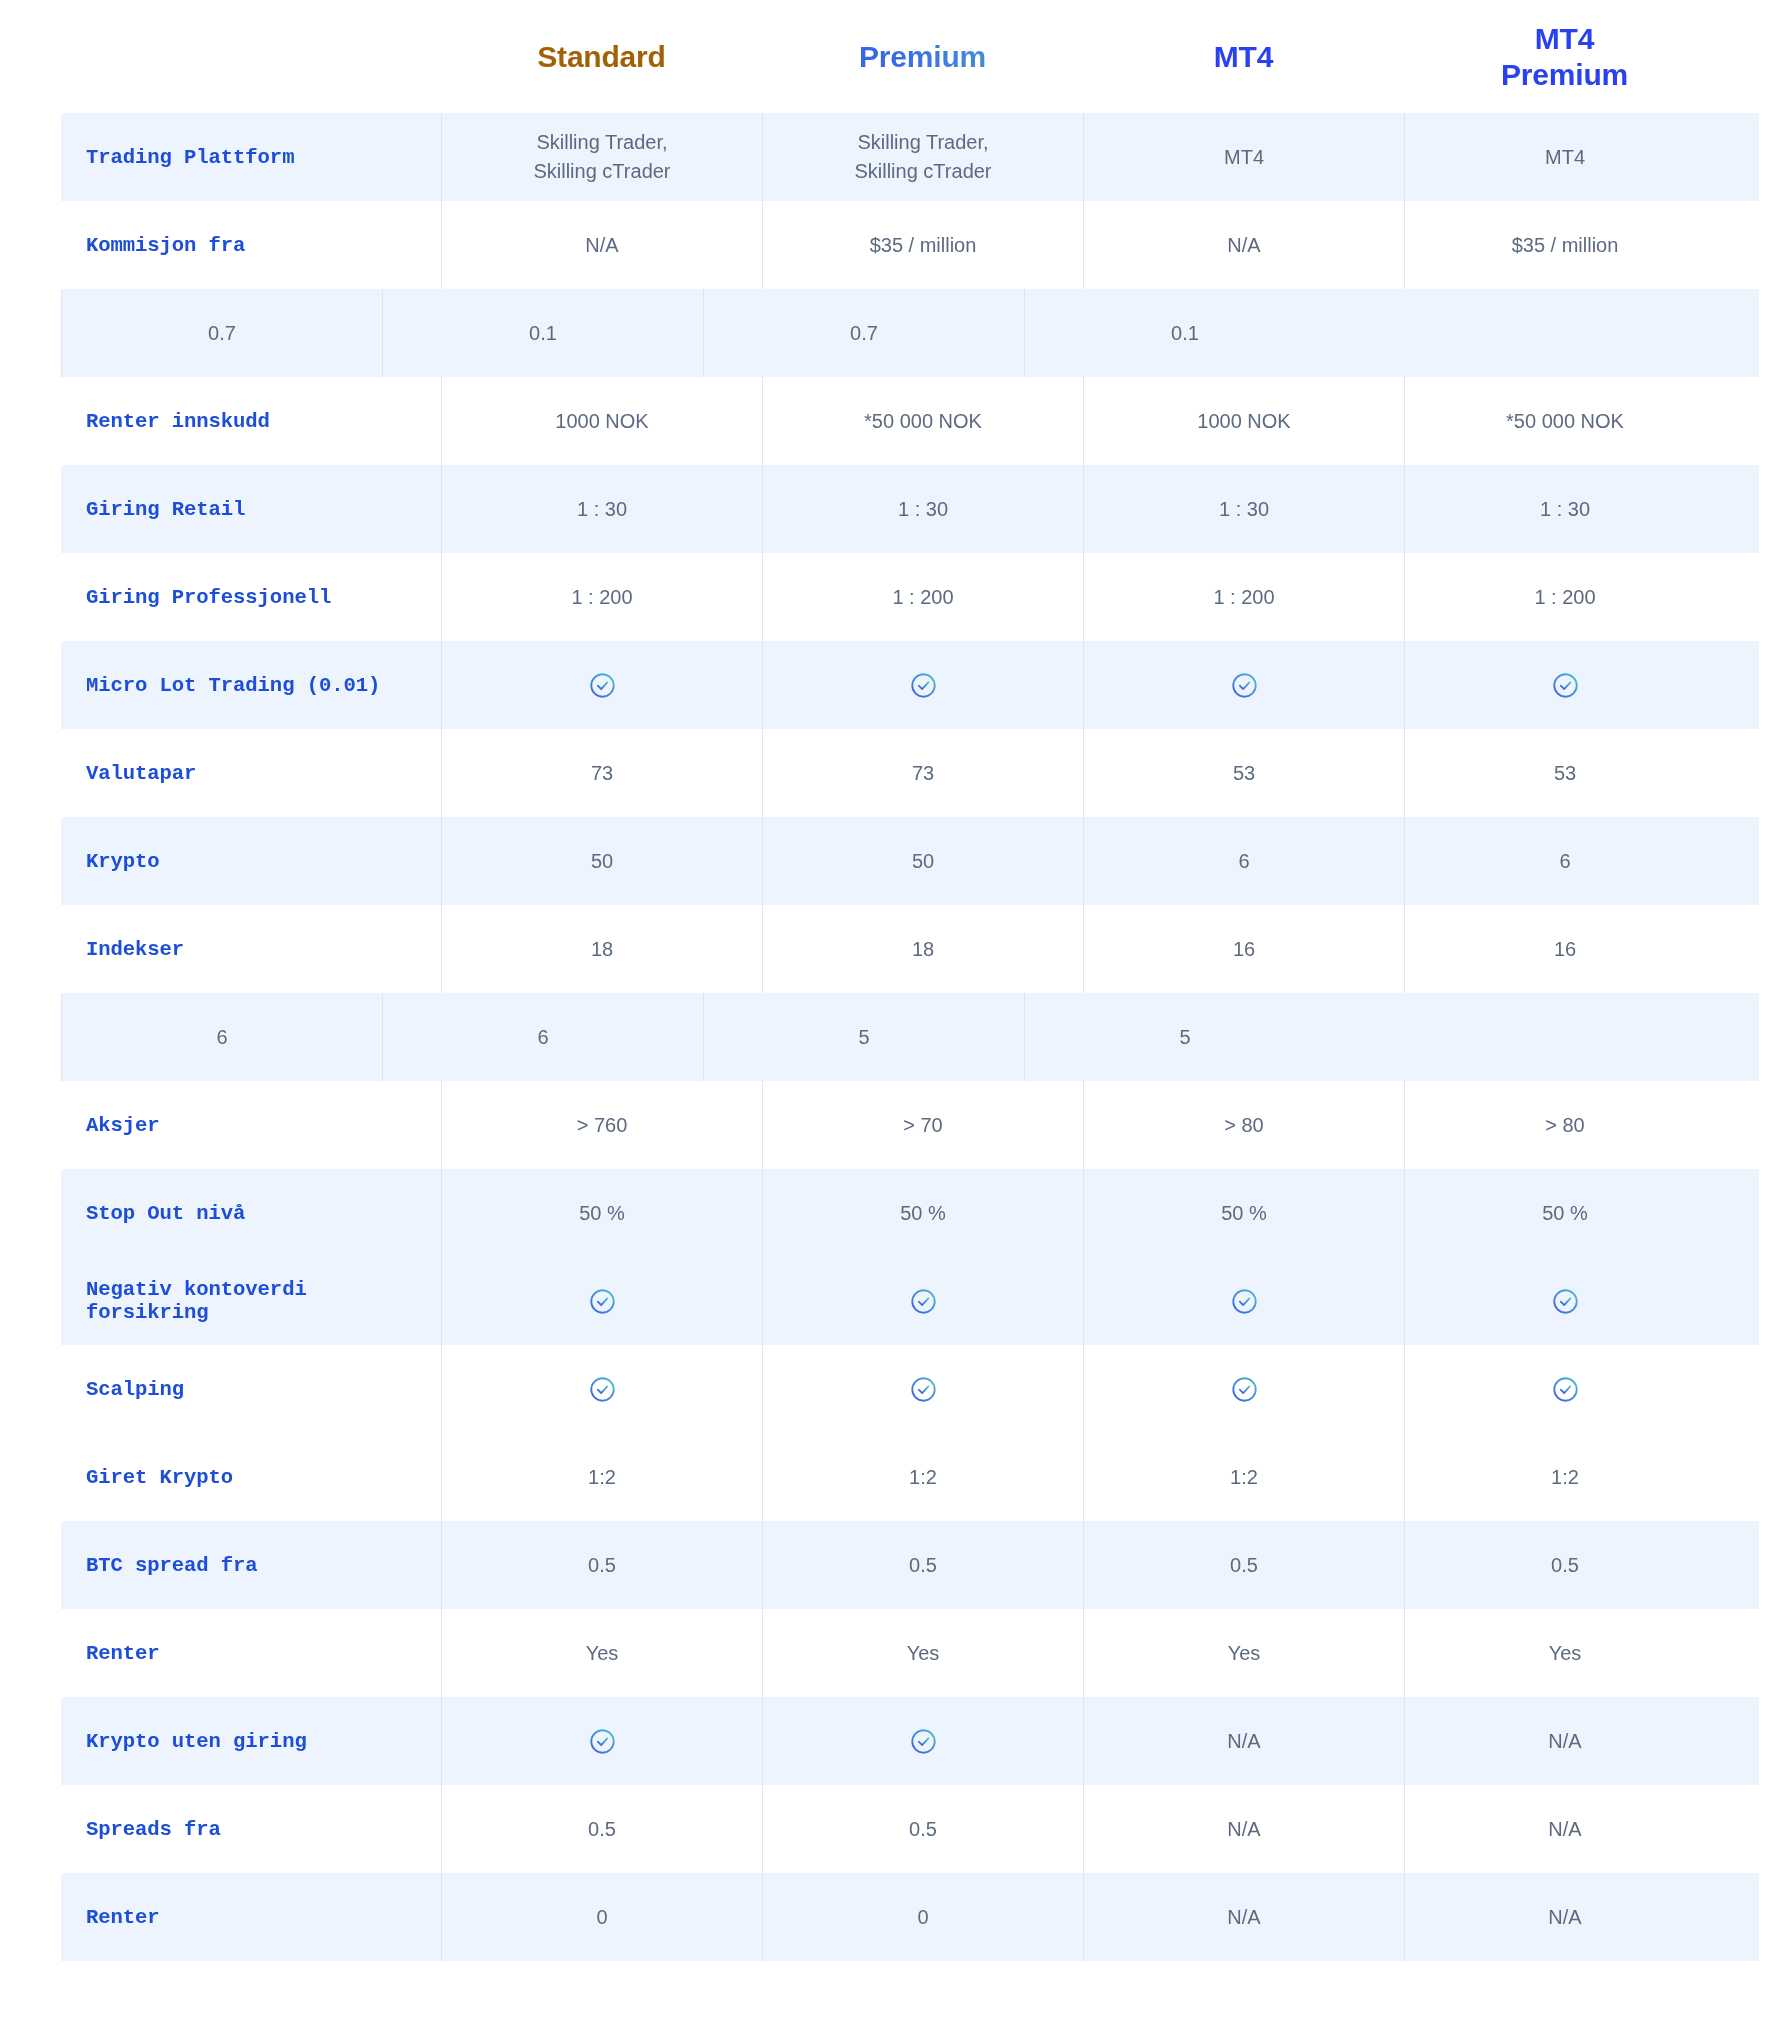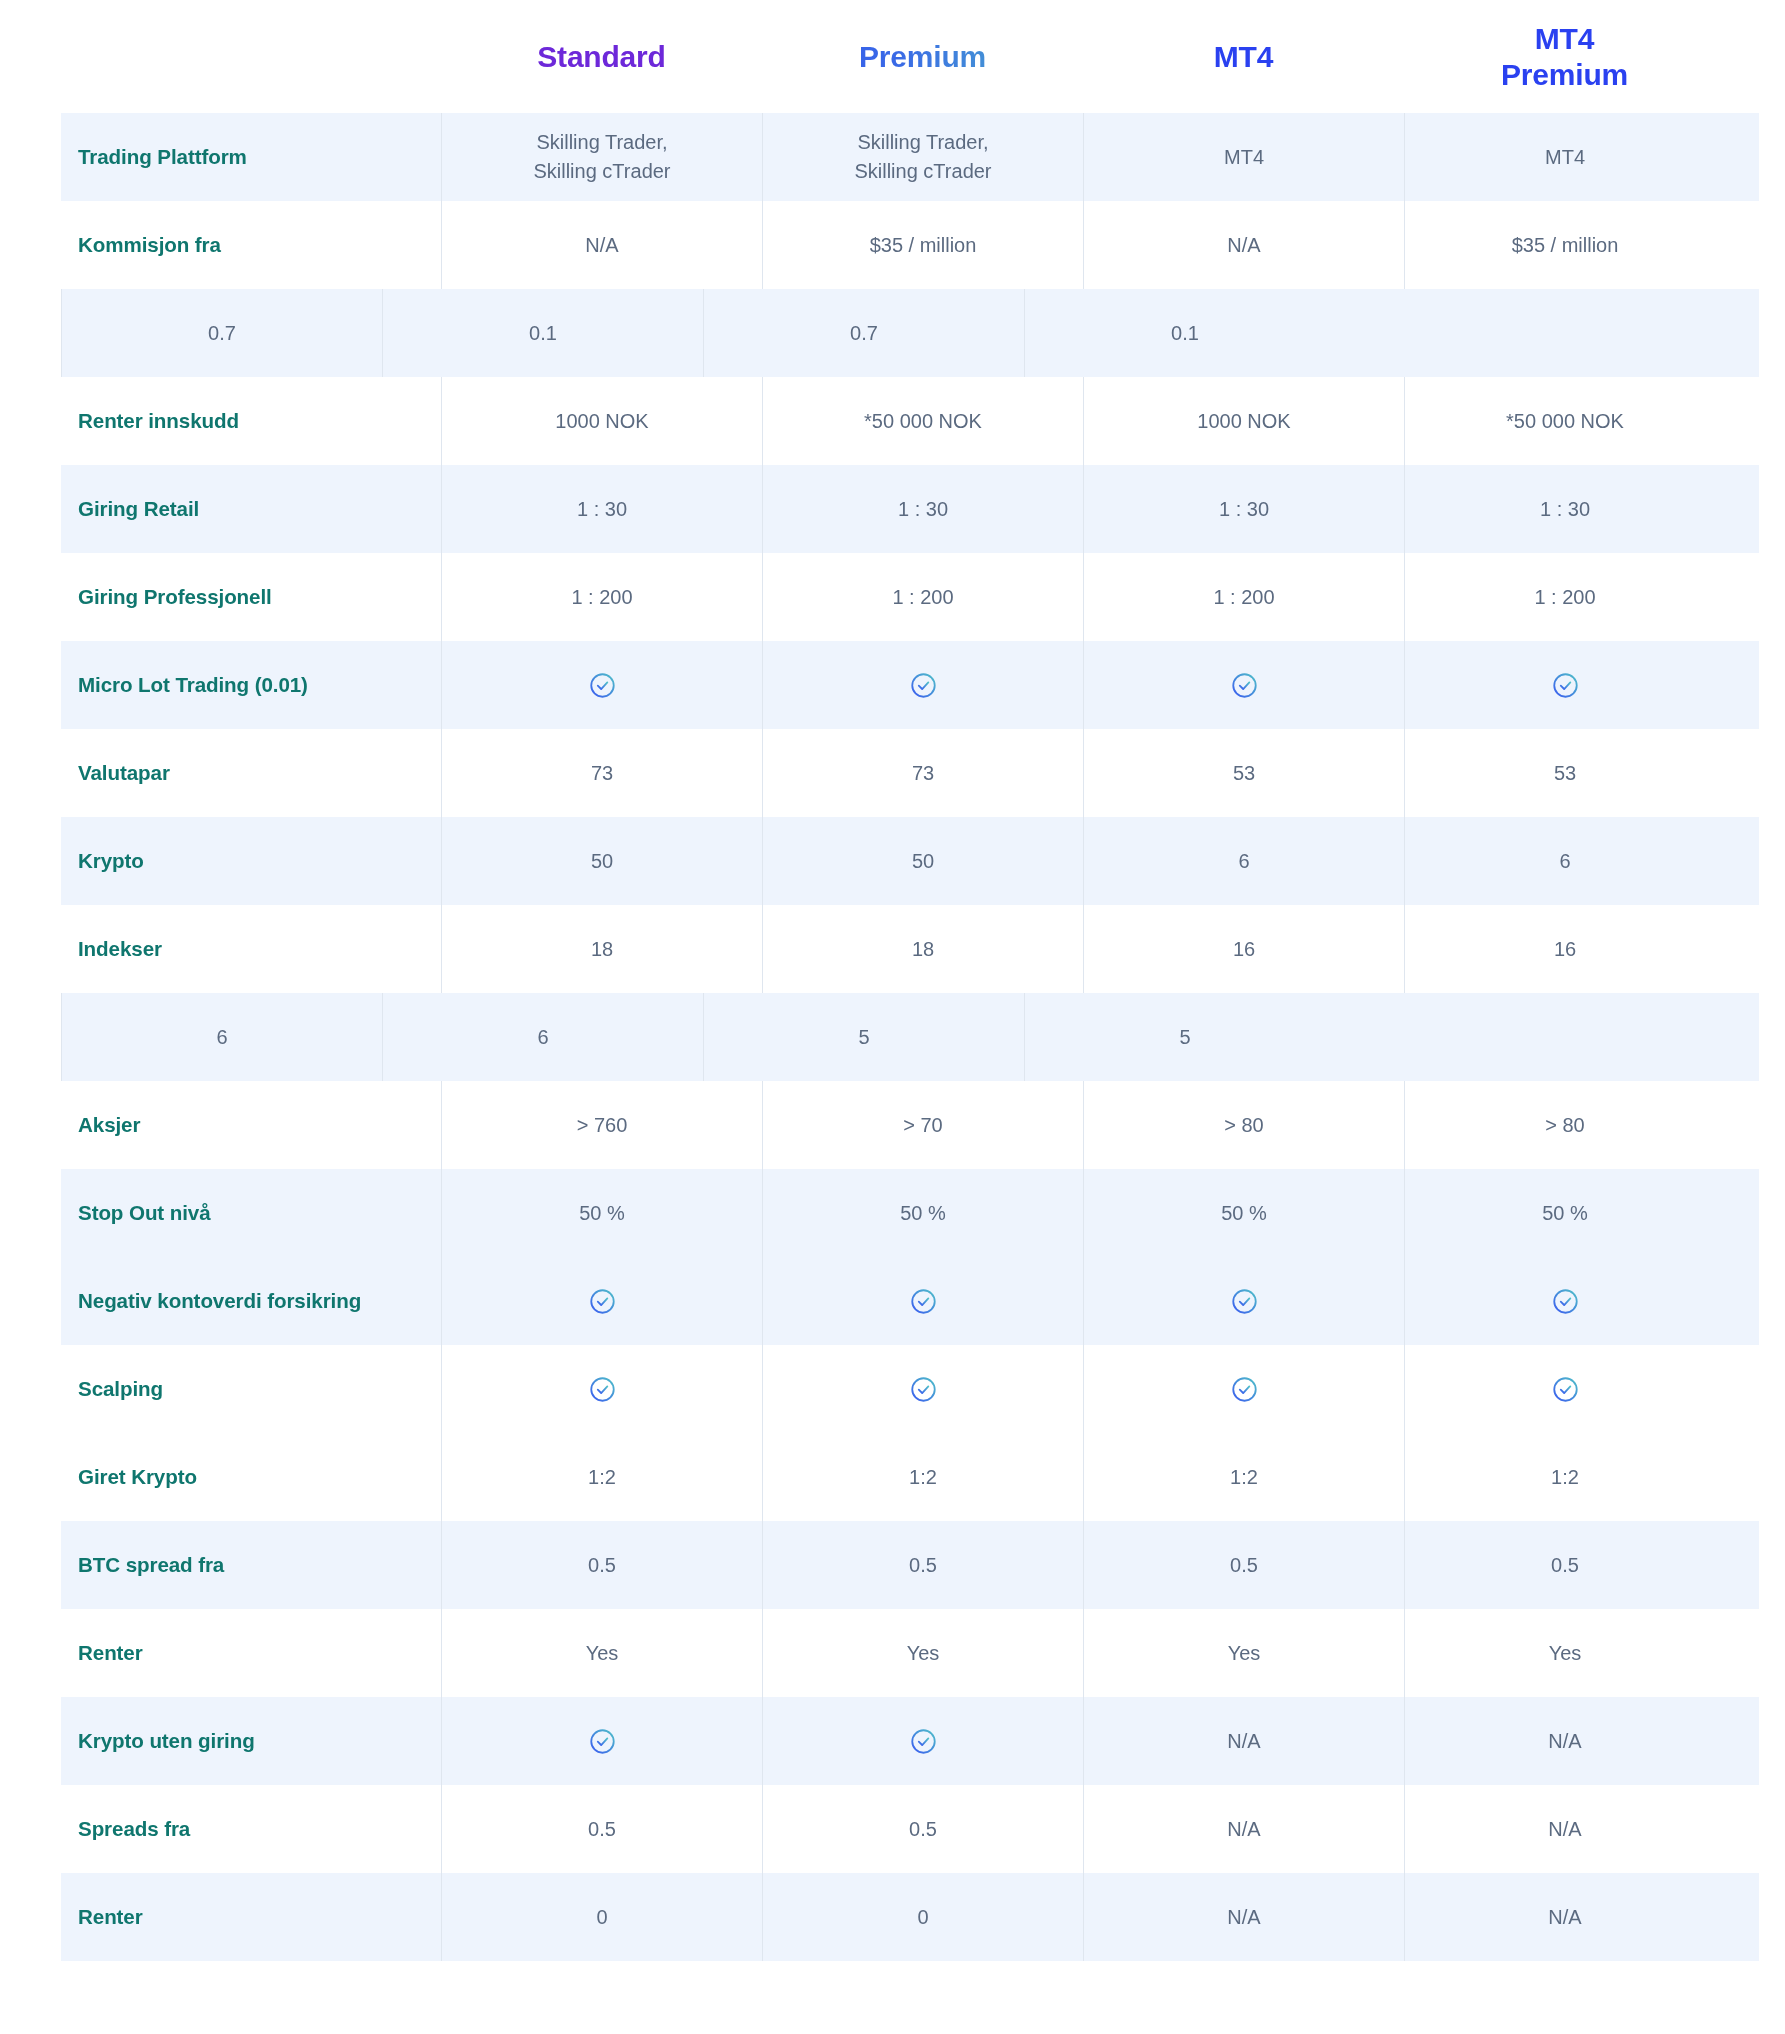--- a/index.html
+++ b/index.html
@@ -40,21 +40,21 @@
     text-align: center;
     font-weight: bold;
     font-size: 30px;
     line-height: 1.18;
     letter-spacing: -0.2px;
     box-sizing: border-box;
   }
   .head-spacer { width: 380px; flex: 0 0 380px; }
   .head-col    { width: 321px; flex: 0 0 321px; }
 
-  .h-standard { color: #6d28d9; }
+  .h-standard { color: #a16207; }
   .h-premium  {
     background: linear-gradient(90deg, #2f53f0 0%, #3a6ae6 42%, #4cb5c6 100%);
     -webkit-background-clip: text;
     background-clip: text;
     color: transparent;
     -webkit-text-fill-color: transparent;
   }
   .h-mt4      { color: #2a41f0; }
   .h-mt4p     { color: #2a41f0; }
 
@@ -77,25 +77,26 @@
 
   .cell {
     display: flex;
     align-items: center;
     box-sizing: border-box;
     font-size: 20px;
   }
   .cell-label {
     width: 380px;
     flex: 0 0 380px;
-    padding-left: 17px;
-    color: #0f766e;
+    padding-left: 25px;
+    color: #1d4ed8;
     font-weight: bold;
     font-size: 20.6px;
     letter-spacing: -0.1px;
+    font-family: Liberation Mono, monospace;
   }
   .cell-value {
     width: 321px;
     flex: 0 0 321px;
     justify-content: center;
     text-align: center;
     color: #5b6a80;
     font-weight: normal;
     font-size: 20px;
     line-height: 1.45;

